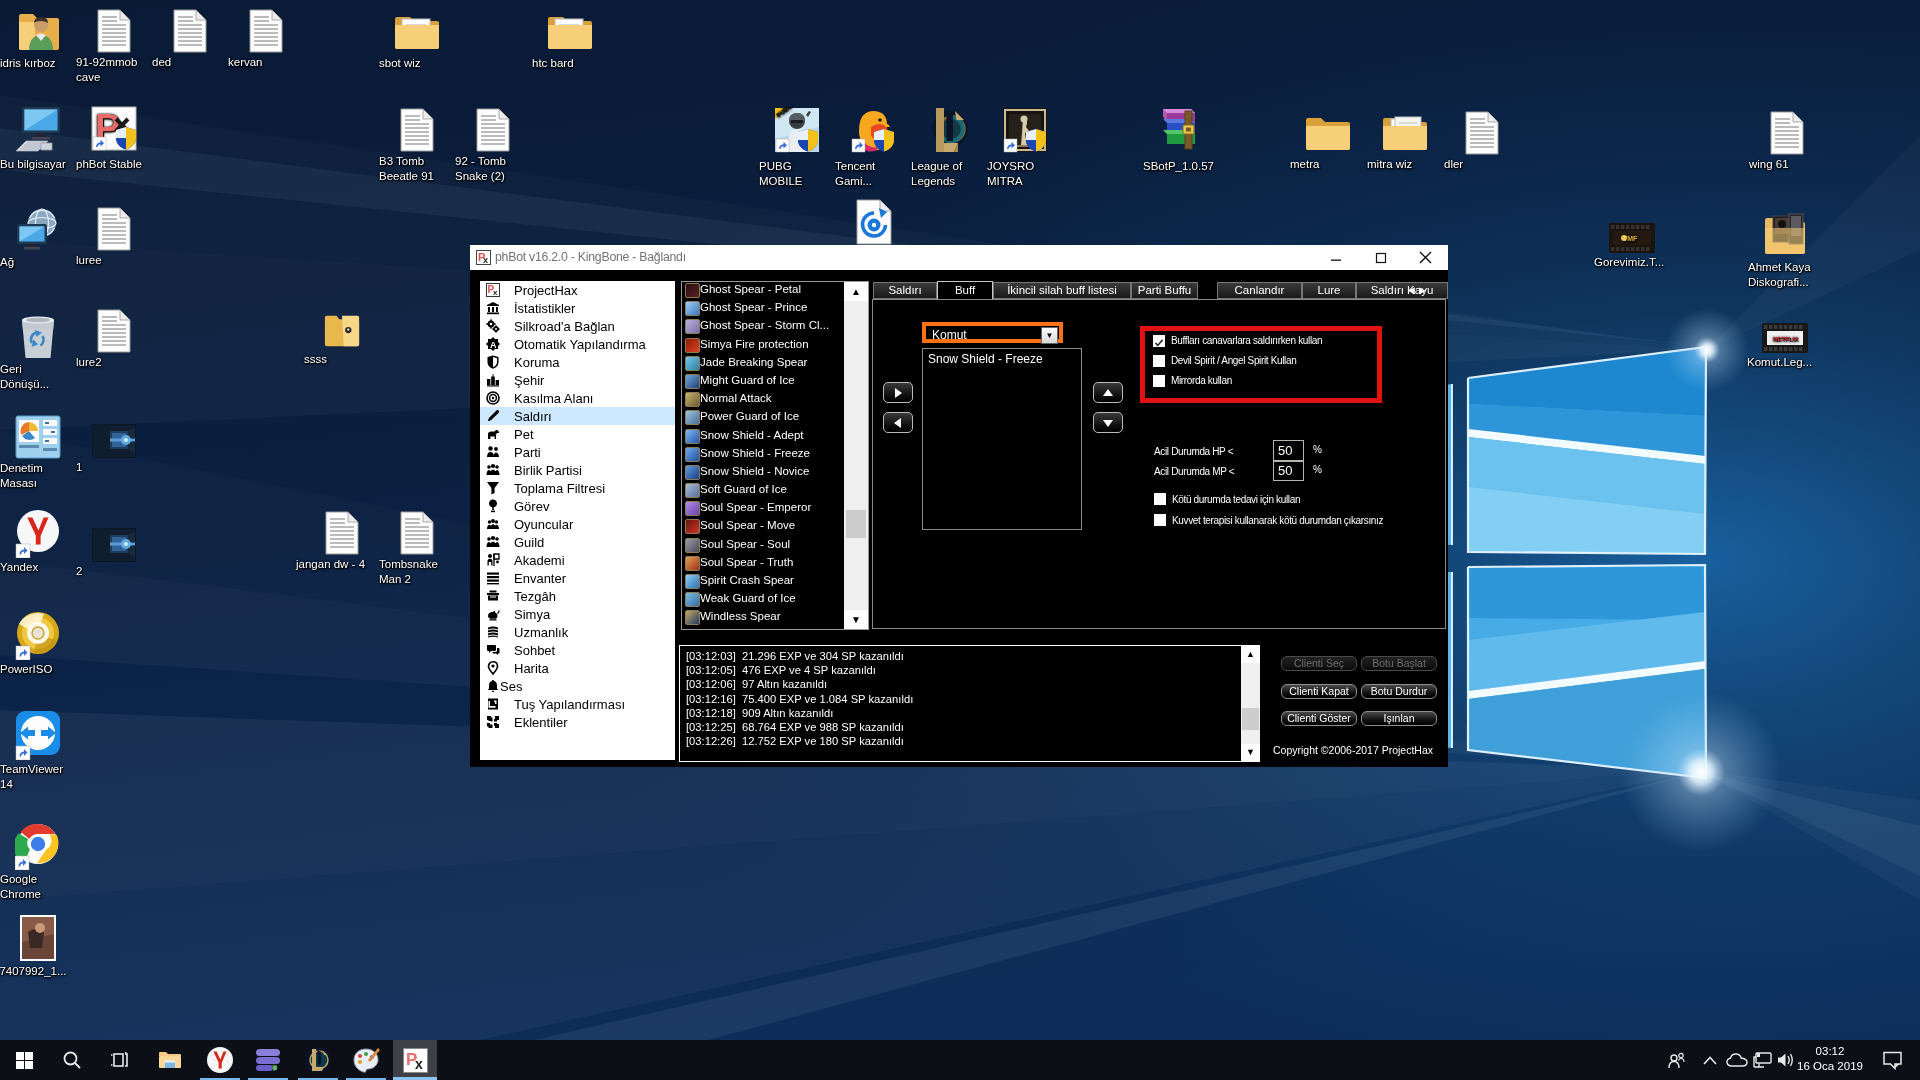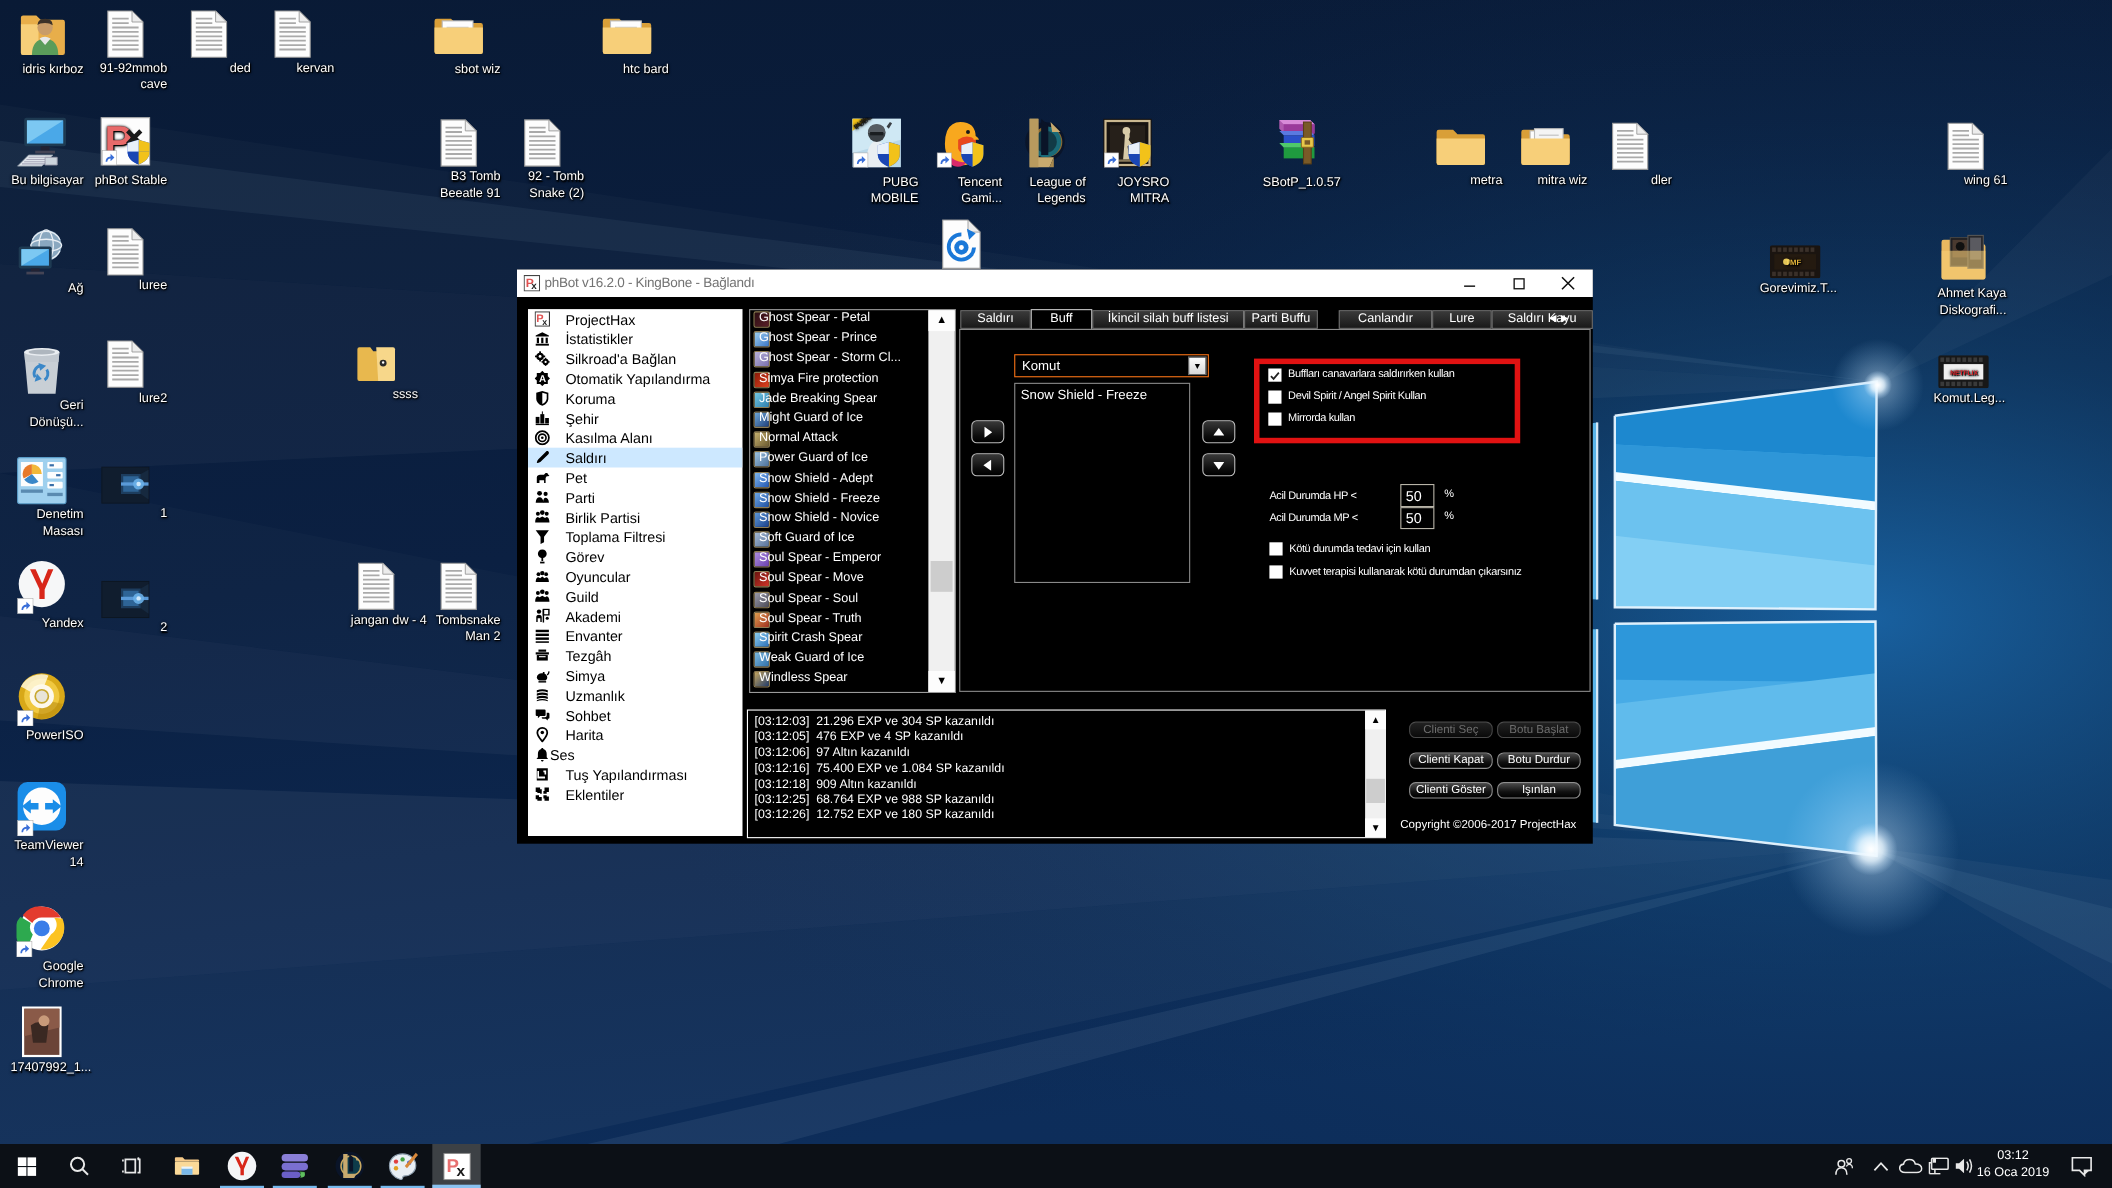--- a/index.html
+++ b/index.html
@@ -1,18 +1,18 @@
 <!DOCTYPE html>
 <html><head><meta charset="utf-8">
 <style>
 *{margin:0;padding:0;box-sizing:border-box}
 html,body{width:1920px;height:1080px;overflow:hidden;background:#0a2040;font-family:"Liberation Sans",sans-serif}
 #wall{position:absolute;left:0;top:0;width:1920px;height:1080px}
 
-.di{position:absolute;width:76px;text-align:right;color:#fff;font-size:11.5px;line-height:14.5px;text-shadow:1px 1px 1px #000,0 1px 3px #000,0 0 2px rgba(0,0,0,.95)}
+.di{position:absolute;width:76px;text-align:left;color:#fff;font-size:11.5px;line-height:14.5px;text-shadow:1px 1px 1px #000,0 1px 3px #000,0 0 2px rgba(0,0,0,.95)}
 .di .ic{height:50px;display:flex;align-items:flex-end;justify-content:center;margin-bottom:2px}
 .di .lb{display:block}
 
 #tb{position:absolute;left:0;top:1040px;width:1920px;height:40px;background:#0c1016}
 .tbi{position:absolute;top:0;width:44px;height:40px;display:flex;align-items:center;justify-content:center}
 .tbu{position:absolute;height:2px;background:#76b9ed;bottom:0}
 #clock{position:absolute;left:1794px;top:1044px;width:72px;color:#fff;font-size:11.5px;line-height:15px;text-align:center;white-space:nowrap}
 
 #win{position:absolute;left:470px;top:245px;width:978px;height:522px;background:#000}
 #tbar{position:absolute;left:0;top:0;width:978px;height:25px;background:#fff}
@@ -21,21 +21,21 @@
 
 #tree{position:absolute;left:10px;top:36px;width:195px;height:479px;background:#fff;overflow:hidden}
 .trow{position:relative;height:18px;font-size:13px;color:#000;white-space:nowrap}
 .trow svg{position:absolute;left:6px;top:2px}
 .trow .tx{position:absolute;left:24px;top:1.5px}
 .trow.sel{background:#cde8ff}
 
 #skl{position:absolute;left:211px;top:36px;width:188px;height:349px;background:#000;border:1px solid #9a9a9a}
 .srow{position:relative;height:18.2px;color:#fff;font-size:11.5px;white-space:nowrap}
 .srow .sic{position:absolute;left:3px;top:1px;width:15px;height:15px;border:1px solid #8d7b52;border-radius:2px}
-.srow .tx{position:absolute;left:8px;top:1px}
+.srow .tx{position:absolute;left:18px;top:1px}
 
 .tab{position:absolute;top:37px;height:17px;background:linear-gradient(#3a3a3a,#191919);border:1px solid #777;color:#fff;font-size:11.5px;text-align:center;line-height:15px}
 .tab.sel{background:#000;border-color:#c8c8c8;top:36px;height:19px;line-height:17px}
 #gbox{position:absolute;left:402px;top:54px;width:574px;height:330px;border:1px solid #8a8a8a;background:#000}
 
 #log{position:absolute;left:209px;top:400px;width:581px;height:117px;background:#000;border:1px solid #fff;color:#fff;font-size:11.2px;line-height:14.2px;padding:3px 0 0 6px}
 
 .btn{position:absolute;width:76px;height:15px;border:1px solid #8f8f8f;border-radius:6px;background:linear-gradient(#4a4a4a,#111 60%,#000);color:#fff;font-size:10.5px;text-align:center;line-height:13px;white-space:nowrap}
 .btn.dis{border-color:#4a4a4a;color:#6e6e6e;background:linear-gradient(#222,#0a0a0a)}
 .abtn{position:absolute;width:30px;height:21px;border:1px solid #bbb;border-radius:5px;background:linear-gradient(#393939,#0c0c0c 70%,#000);color:#fff;text-align:center}
@@ -1045,21 +1045,21 @@
       <div class="tab" style="left:403px;width:64px">Saldırı</div>
       <div class="tab sel" style="left:467px;width:56px">Buff</div>
       <div class="tab" style="left:523px;width:138px">İkincil silah buff listesi</div>
       <div class="tab" style="left:661px;width:67px">Parti Buffu</div>
       <div class="tab" style="left:747px;width:85px">Canlandır</div>
       <div class="tab" style="left:832px;width:54px">Lure</div>
       <div class="tab" style="left:886px;width:92px">Saldırı Kayu</div>
       <div style="position:absolute;left:930px;top:39px;width:34px;height:14px;color:#fff;font-size:11px;text-align:center">◄►</div>
     </div>
  <div id="gbox">
-      <div style="position:absolute;left:49px;top:22px;width:177px;height:21px;background:#000;border:1px solid #f97316;color:#fff;font-size:12px;line-height:19px;padding-left:6px">Komut<span style="position:absolute;right:1px;top:1px;width:17px;height:17px;background:linear-gradient(#fdfdfd,#d8d8d8);border:1px solid #666;text-align:center;font-size:8px;line-height:16px;color:#000">▼</span></div>
+      <div style="position:absolute;left:49px;top:22px;width:141px;height:21px;background:#000;border:4px solid #f97316;color:#fff;font-size:12px;line-height:19px;padding-left:6px">Komut<span style="position:absolute;right:1px;top:1px;width:17px;height:17px;background:linear-gradient(#fdfdfd,#d8d8d8);border:1px solid #666;text-align:center;font-size:8px;line-height:16px;color:#000">▼</span></div>
       <div style="position:absolute;left:49px;top:48px;width:160px;height:182px;background:#000;border:1px solid #8a8a8a;color:#fff;font-size:12px;padding:3px 0 0 5px">Snow Shield - Freeze</div>
       <div class="abtn" style="left:10px;top:82px"><svg width="10" height="10" style="margin-top:5px" viewBox="0 0 10 10">
           <path d="M2 0 L9 5 L2 10 Z" fill="#fff"></path>
         </svg></div>
       <div class="abtn" style="left:10px;top:112px"><svg width="10" height="10" style="margin-top:5px" viewBox="0 0 10 10">
           <path d="M8 0 L1 5 L8 10 Z" fill="#fff"></path>
         </svg></div>
       <div class="abtn" style="left:220px;top:82px"><svg width="10" height="10" style="margin-top:5px" viewBox="0 0 10 10">
           <path d="M0 8 L5 1 L10 8 Z" fill="#fff"></path>
         </svg></div>

